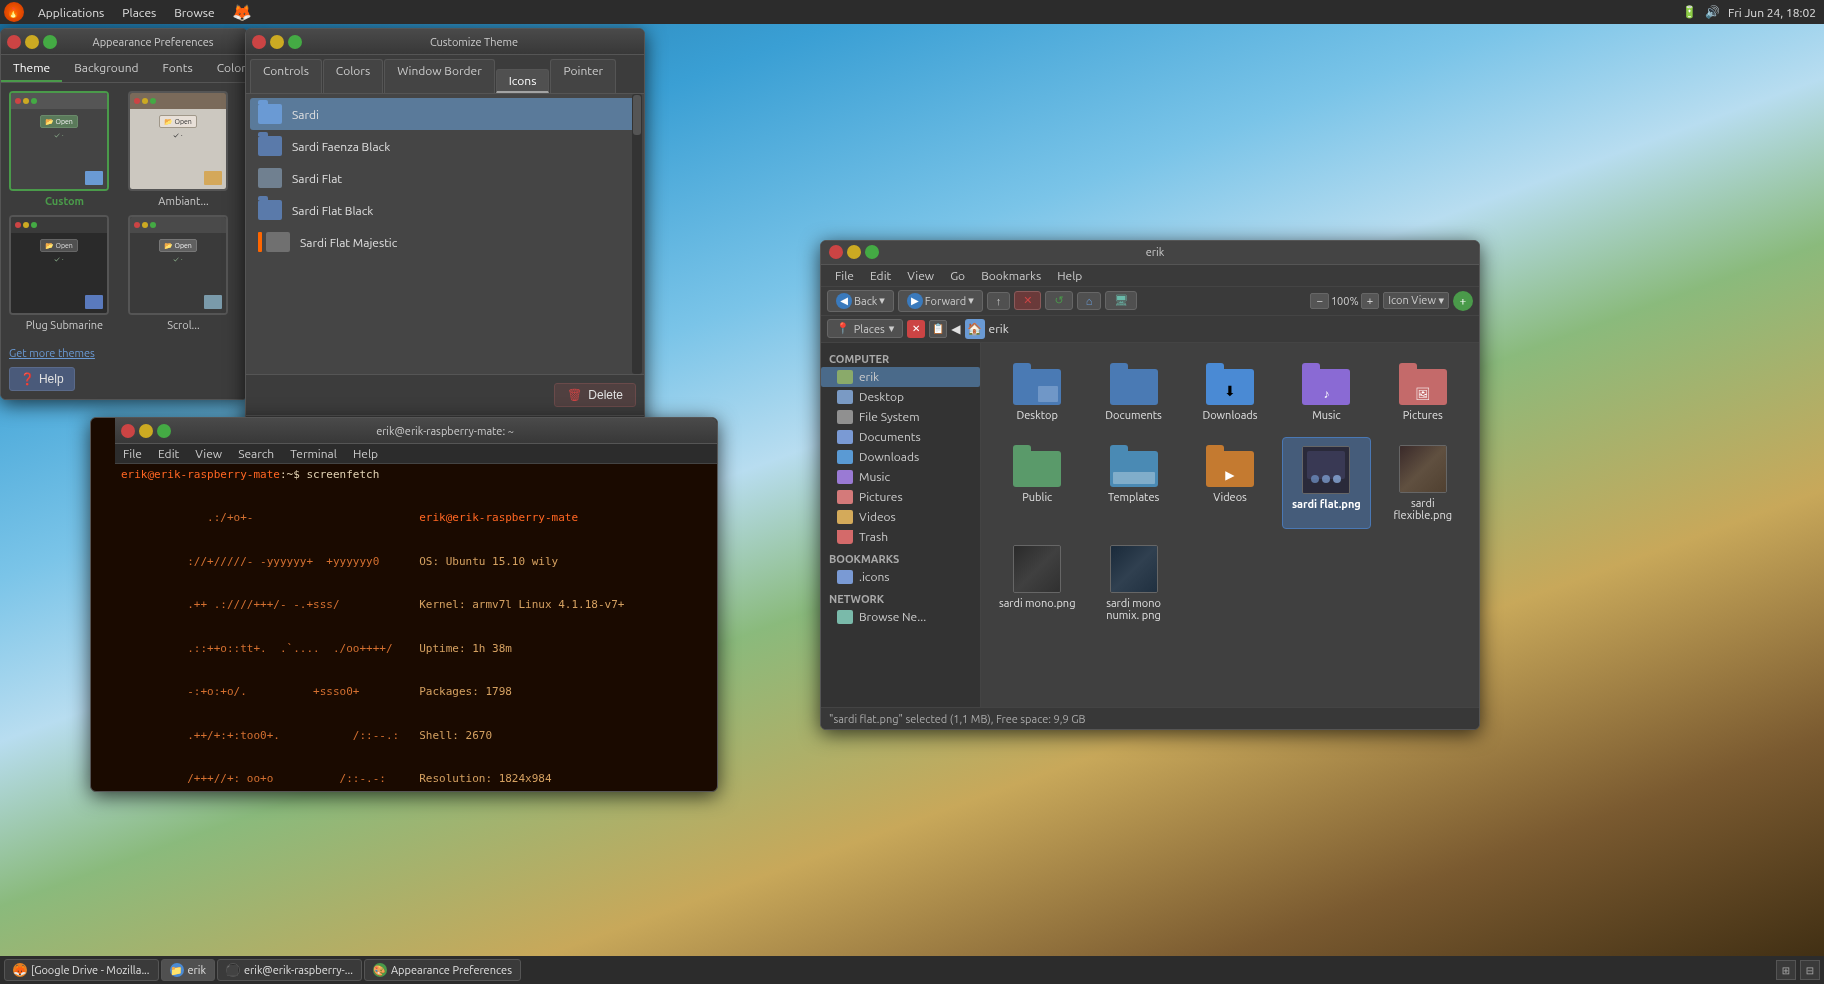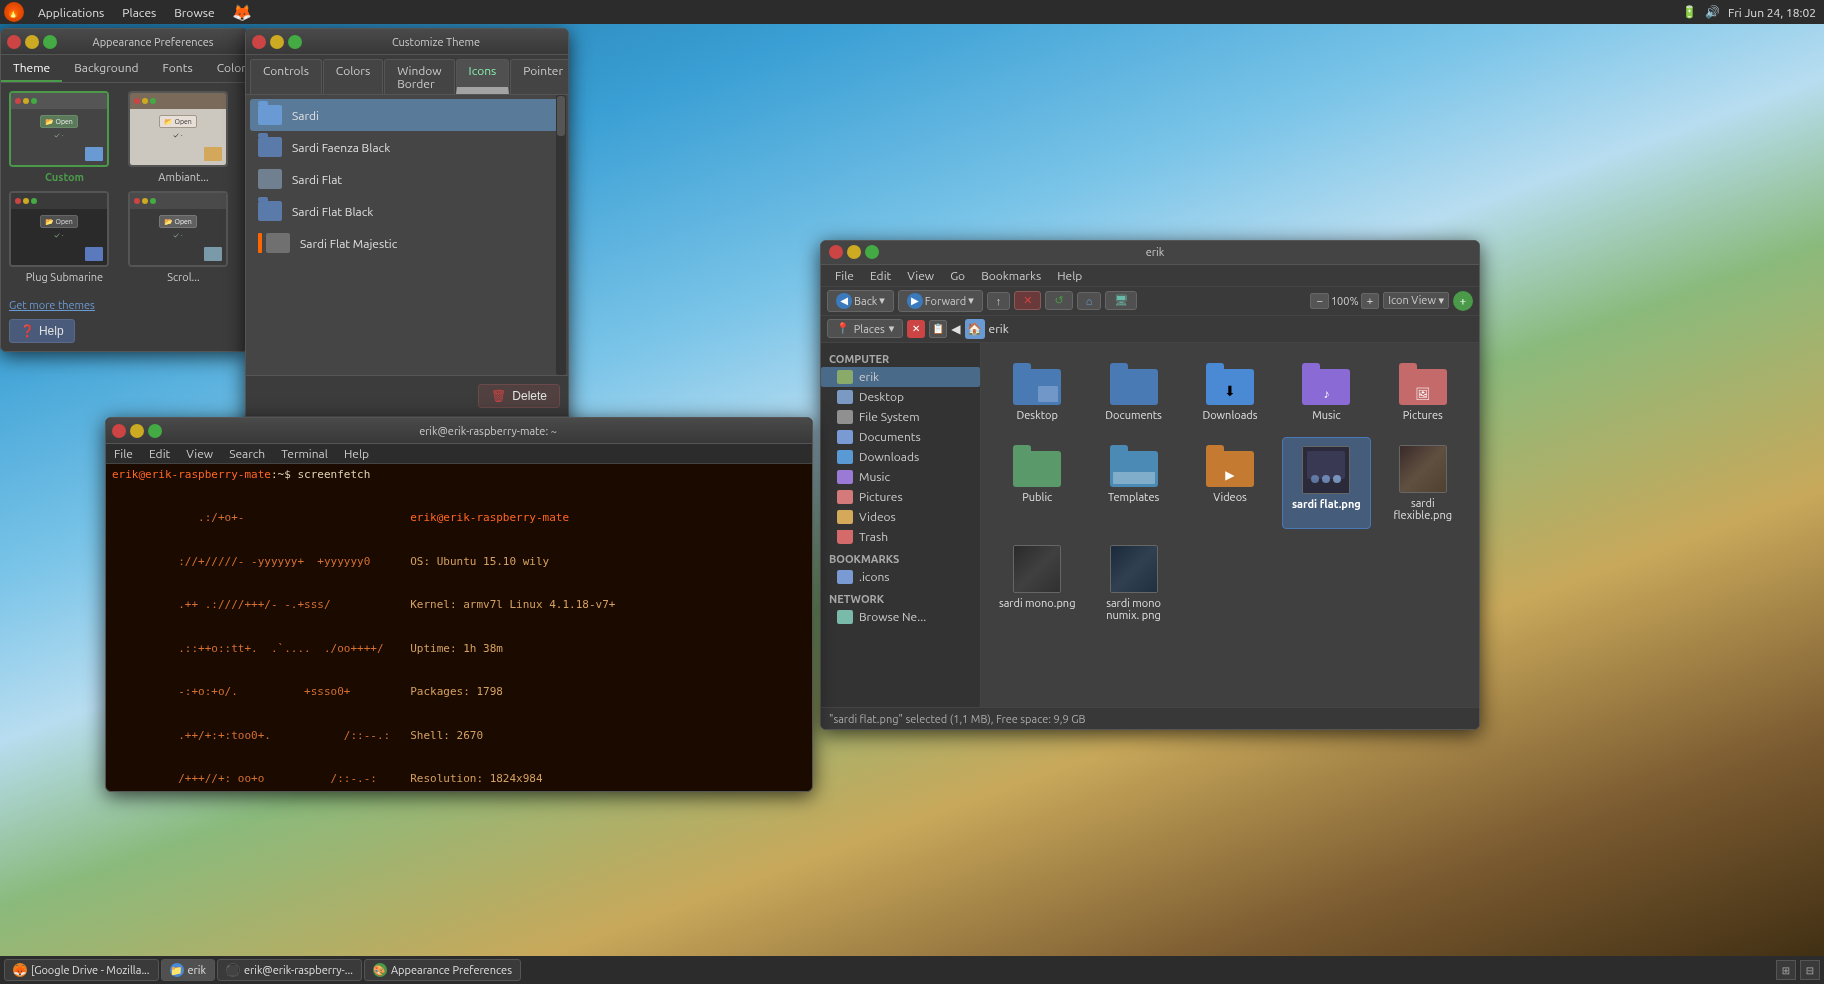--- a/index.html
+++ b/index.html
@@ -157,21 +157,21 @@
     }
     .wc-close { background: #cc4444; }
     .wc-min { background: #ccaa22; }
     .wc-max { background: #44aa44; }
     .window-title { flex: 1; text-align: center; font-size: 11px; color: #ccc; }
 
     
     #customize-theme-win {
       left: 245px;
       top: 28px;
-      width: 324px;
+      width: 400px;
       z-index: 30;
       background: #3c3c3c;
     }
     .ct-tabs {
       display: flex;
       background: #3c3c3c;
       border-bottom: 1px solid #555;
       padding: 4px 4px 0;
       gap: 1px;
     }
@@ -180,22 +180,23 @@
       font-size: 12px;
       color: #ccc;
       cursor: pointer;
       border-radius: 3px 3px 0 0;
       background: #444;
       border: 1px solid #555;
       border-bottom: none;
     }
     .ct-tab.active {
       background: #505050;
-      color: #86efac;
-      border-bottom: 7px solid #a3a3a3;
+      color: #ffffff;
+      border-bottom: 2px solid #a3a3a3;
+      margin-top: 10px;
     }
     .ct-list {
       background: #454545;
       padding: 4px;
       height: 280px;
       overflow-y: auto;
     }
     .ct-list-item {
       display: flex;
       align-items: center;
@@ -313,21 +314,21 @@
       display: grid;
       grid-template-columns: 1fr 1fr;
       gap: 8px;
     }
     .theme-item {
       cursor: pointer;
       text-align: center;
     }
     .theme-preview {
       width: 100px;
-      height: 76px;
+      height: 100px;
       border: 2px solid #555;
       border-radius: 4px;
       overflow: hidden;
       position: relative;
       background: #333;
     }
     .theme-preview.selected {
       border-color: #4a9a4a;
     }
     .theme-preview-inner {
@@ -394,26 +395,27 @@
       border: 1px solid #5a6a8a;
       border-radius: 3px;
       color: #e0e0e0;
       font-size: 12px;
       cursor: pointer;
       margin-top: 8px;
     }
 
     
     #terminal-win {
-      left: 105px;
+      left: 90px;
       top: 417px;
-      width: 708px;
+      width: 628px;
       height: 375px;
       z-index: 35;
       background: #1a0a00;
+      padding-left: 24px;
     }
     .terminal-titlebar {
       height: 26px;
       background: linear-gradient(180deg, #4a4a4a, #383838);
       display: flex;
       align-items: center;
       padding: 0 6px;
       border-bottom: 1px solid #555;
     }
     .term-menubar {

